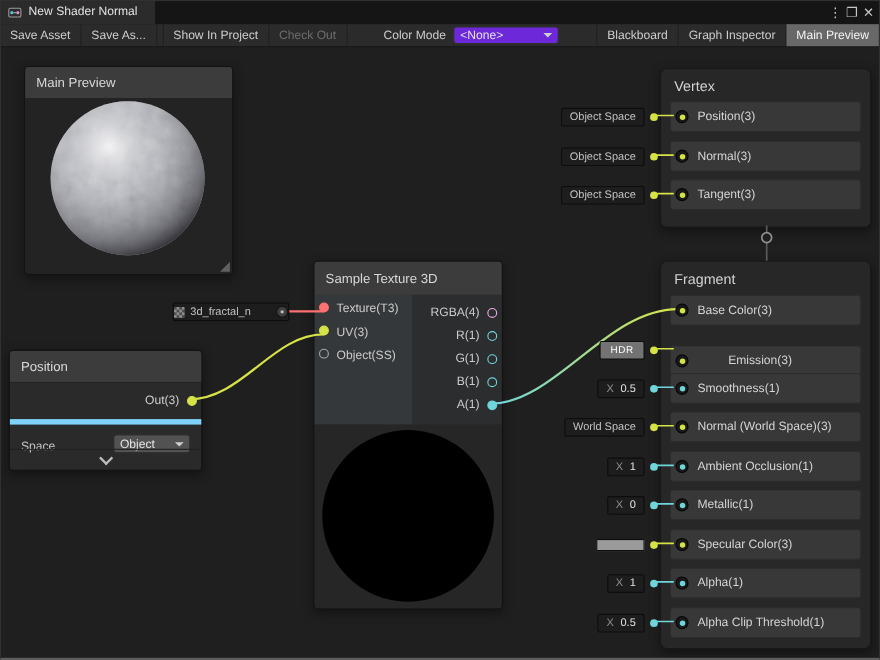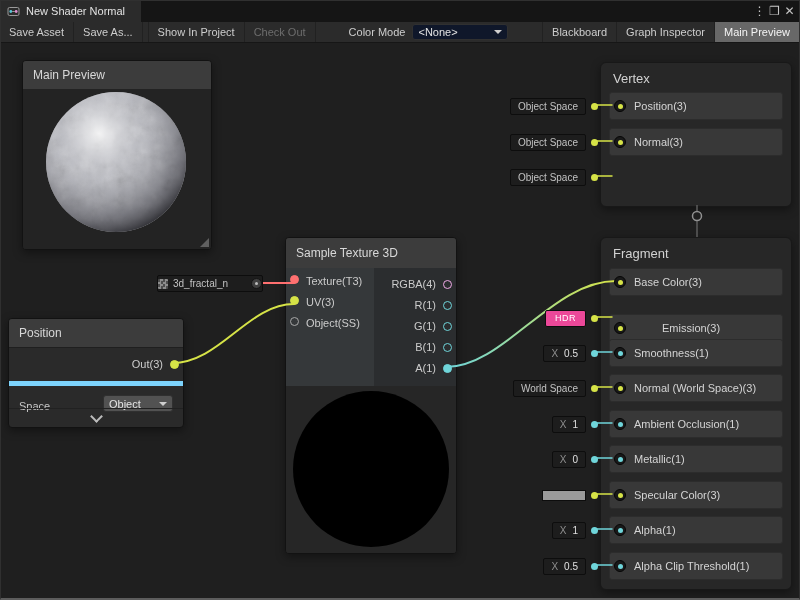--- a/index.html
+++ b/index.html
@@ -13,21 +13,21 @@
   .win-controls{margin-left:auto;display:flex;align-items:center;color:#c6c6c6;padding-right:3px;}
   .win-controls span{width:15px;text-align:center;font-size:12px;line-height:22px;}
 
   
   .toolbar{position:absolute;top:22px;left:0;right:0;height:20px;background:#2b2b2b;border-bottom:1px solid #161616;
            display:flex;align-items:stretch;font-size:11px;color:#cdcdcd;z-index:8;}
   .tbtn{display:flex;align-items:center;padding:0 9px;border-right:1px solid #212121;white-space:nowrap;}
   .tbtn.active{background:#686868;color:#f4f4f4;}
   .tbtn.disabled{color:#6d6d6d;}
   .tlabel{display:flex;align-items:center;padding:0 7px;margin-left:26px;}
-  .dd{display:flex;align-items:center;background:#0f172a;border:1px solid #303030;border-radius:3px;height:14px;
+  .dd{display:flex;align-items:center;background:#6d28d9;border:1px solid #303030;border-radius:3px;height:14px;
       align-self:center;padding:0 5px;width:84px;font-size:11px;color:#e3e3e3;}
   .dd .arr{margin-left:auto;border-left:4px solid transparent;border-right:4px solid transparent;border-top:4px solid #cfcfcf;}
   .right-group{margin-left:auto;display:flex;}
 
   
   .wires{position:absolute;left:0;top:0;width:800px;height:600px;pointer-events:none;z-index:5;}
   .e{fill:none;stroke-width:2;stroke-linecap:round;}
   .v3{stroke:var(--vector3,#d6e347);}
   .fl{stroke:var(--float,#6fd5da);}
   .tex{stroke:var(--texture,#ff7070);}
@@ -78,21 +78,21 @@
   
   .stack{position:absolute;background:#272727;border:1px solid #181818;border-radius:6px;box-shadow:0 3px 10px rgba(0,0,0,.4);}
   .stack-title{position:absolute;top:8px;left:12px;color:#d2d2d2;font-size:13px;}
   .sblock{position:absolute;left:8px;right:8px;height:28px;background:#383838;border:1px solid #2c2c2c;border-radius:3px;
           display:flex;align-items:center;gap:8px;padding:0 4px 0 4px;box-sizing:border-box;color:#d4d4d4;font-size:11px;}
 
   
   .wgroup{position:absolute;right:193px;height:18px;display:flex;align-items:center;gap:5px;z-index:6;}
   .pill{height:17px;background:#1d1d1d;border:1px solid #0d0d0d;border-radius:2px;display:flex;align-items:center;
         padding:0 7px;color:#c2c2c2;font-size:10px;box-sizing:border-box;white-space:nowrap;}
-  .pill.hdr{background:#ec4899;color:#fff;font-size:9px;letter-spacing:.5px;padding:0 9px;}
+  .pill.hdr{background:#737373;color:#fff;font-size:9px;letter-spacing:.5px;padding:0 9px;}
   .pill .x{color:#8f8f8f;margin-right:6px;}
   .pill .val{color:#e0e0e0;}
   .wdot{width:7px;height:7px;border-radius:50%;background:var(--c,#999);flex:none;position:relative;z-index:6;}
   .swatch{width:44px;height:11px;background:var(--specular_swatch,#9a9a9a);border:1px solid #0d0d0d;box-sizing:border-box;}
 
   
   .texfield{position:absolute;left:157px;top:275px;height:17px;display:flex;align-items:center;z-index:6;}
   .texfield .pill{width:106px;padding:0 0;}
   .tex-icon{width:10px;height:10px;background:repeating-conic-gradient(#8d8d8d 0% 25%,#4d4d4d 0% 50%);
             background-size:5px 5px;margin-right:5px;border-radius:1px;flex:none;}
@@ -279,20 +279,24 @@
     <div class="stack-title">Vertex</div>
 
     <div class="sblock cv3" style="top:29px;">
       <span class="sport"></span>
       <span class="lbl">Position(3)</span>
     </div>
     <div class="sblock cv3" style="top:65px;">
       <span class="sport"></span>
       <span class="lbl">Normal(3)</span>
     </div>
+    <div class="sblock cv3" style="top:100px;">
+      <span class="sport"></span>
+      <span class="lbl">Tangent(3)</span>
+    </div>
 
     <div class="wgroup cv3" style="top:34px;">
       <div class="pill">
           <span>Object Space</span>
         </div>
       <span class="wdot"></span>
     </div>
     <div class="wgroup cv3" style="top:70px;">
       <div class="pill">
           <span>Object Space</span>

